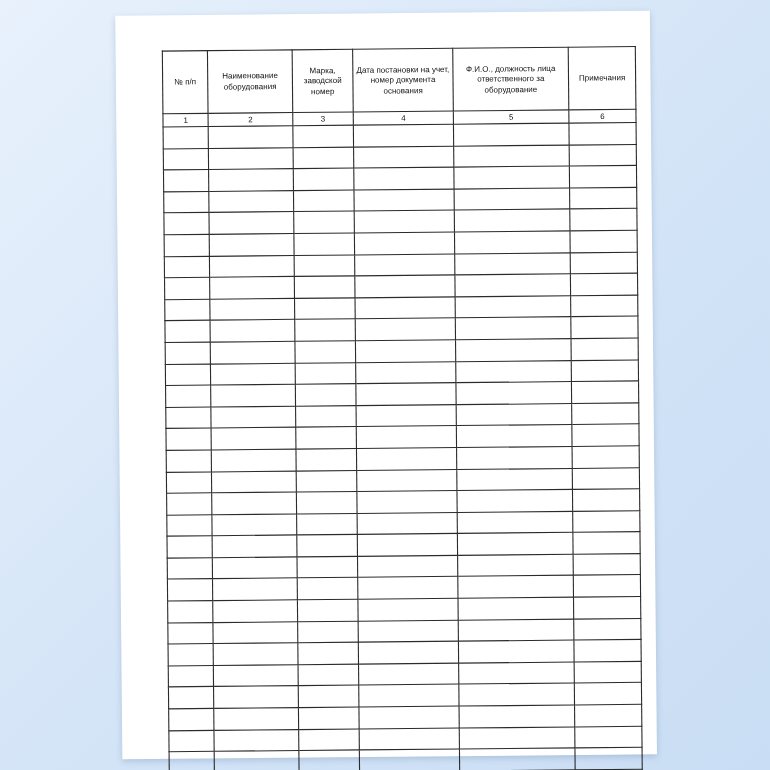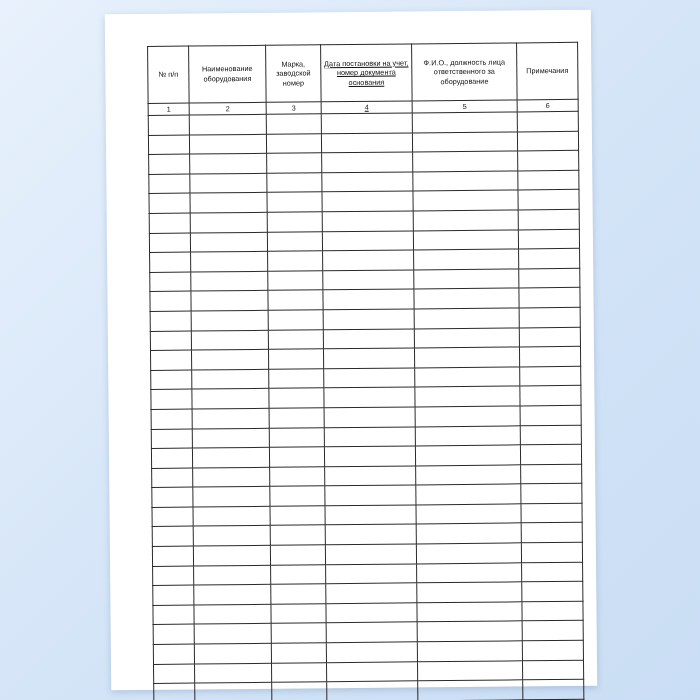--- a/index.html
+++ b/index.html
@@ -60,21 +60,21 @@
     text-align: center;
     padding: 0;
   }
   tr.blank-row td {
     height: 18.6px;
     padding: 0;
   }
   .c1 { width: 36px; margin-top: 12px; }
   .c2 { width: 72px; }
   .c3 { width: 50px; border-radius: 20px; }
-  .c4 { width: 86px; text-decoration: underline; }
+  .c4 { width: 86px; }
   .c5 { width: 100px; }
   .c6 { width: 56px; }
 </style>
 </head>
 <body>
 
 <div class="scene">
   <div class="page-sheet">
     <div class="table-wrap">
       <table class="reg-table">

